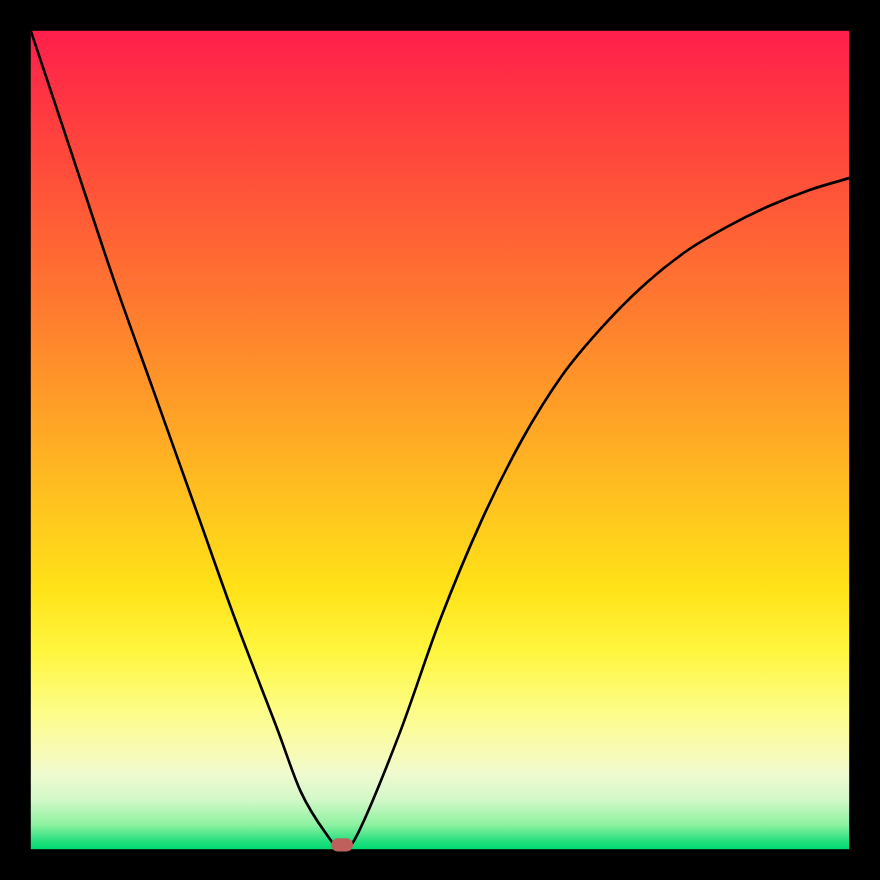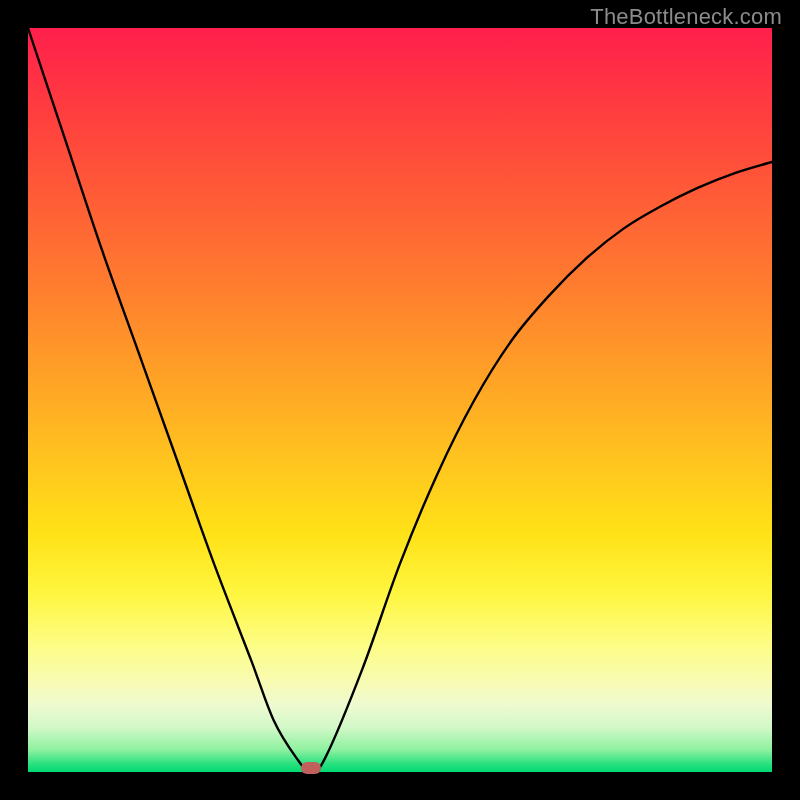--- a/index.html
+++ b/index.html
@@ -67,21 +67,20 @@
     height: 12px;
     border-radius: 6px;
     background: #c0605c;
     transform: translate(-50%, -50%);
   }
 </style>
 </head>
 <body>
 
 <div class="frame">
-  <div class="watermark">TheBottleneck.com</div>
 
   <div class="plot-area">
     <svg class="curve" viewBox="0 0 744 744" preserveAspectRatio="none">
       <path id="curve-path" fill="none" stroke="#000" stroke-width="2.4" stroke-linecap="round" stroke-linejoin="round" d="M 0,0 C 6.2,18.600000000000005 24.800000000000004,74.4 37.2,111.60000000000002 C 49.6,148.80000000000004 62.00000000000001,187.24000000000007 74.4,223.20000000000005 C 86.80000000000001,259.16 99.19999999999999,292.64 111.6,327.35999999999996 C 124,362.0799999999999 136.4,396.80000000000007 148.8,431.52000000000004 C 161.20000000000002,466.24 173.6,502.19999999999993 186,535.68 C 198.4,569.16 213.27999999999997,606.36 223.2,632.4 C 233.12,658.4399999999999 238.08,675.8 245.52,691.92 C 252.96,708.04 261.64,720.44 267.84,729.12 C 274.03999999999996,737.8 277.76,744 282.72,744 C 287.68000000000006,744 288.92,746.48 297.6,729.12 C 306.28000000000003,711.76 322.40000000000003,672.08 334.8,639.84 C 347.2,607.6 359.6,567.92 372,535.68 C 384.4,503.43999999999994 396.80000000000007,473.67999999999995 409.20000000000005,446.4 C 421.6,419.12 434,394.32 446.4,372 C 458.79999999999995,349.68 471.20000000000005,329.84000000000003 483.6,312.48 C 496,295.12 508.4,281.47999999999996 520.8,267.84 C 533.1999999999999,254.19999999999996 545.6,241.79999999999998 558,230.64 C 570.4,219.48 582.8000000000001,209.56 595.2,200.88 C 607.6,192.2 620,185.37999999999997 632.4,178.55999999999995 C 644.8,171.73999999999992 657.2,165.53999999999994 669.6,159.95999999999992 C 682,154.3799999999999 694.4,149.4199999999999 706.8,145.07999999999993 C 719.1999999999999,140.73999999999995 737.8,135.78000000000006 744,133.92000000000007"></path>
     </svg>
     <div id="opt-marker" class="marker" style="left: 282.72px; top: 740px;"></div>
   </div>
 </div>
 
 </body></html>

